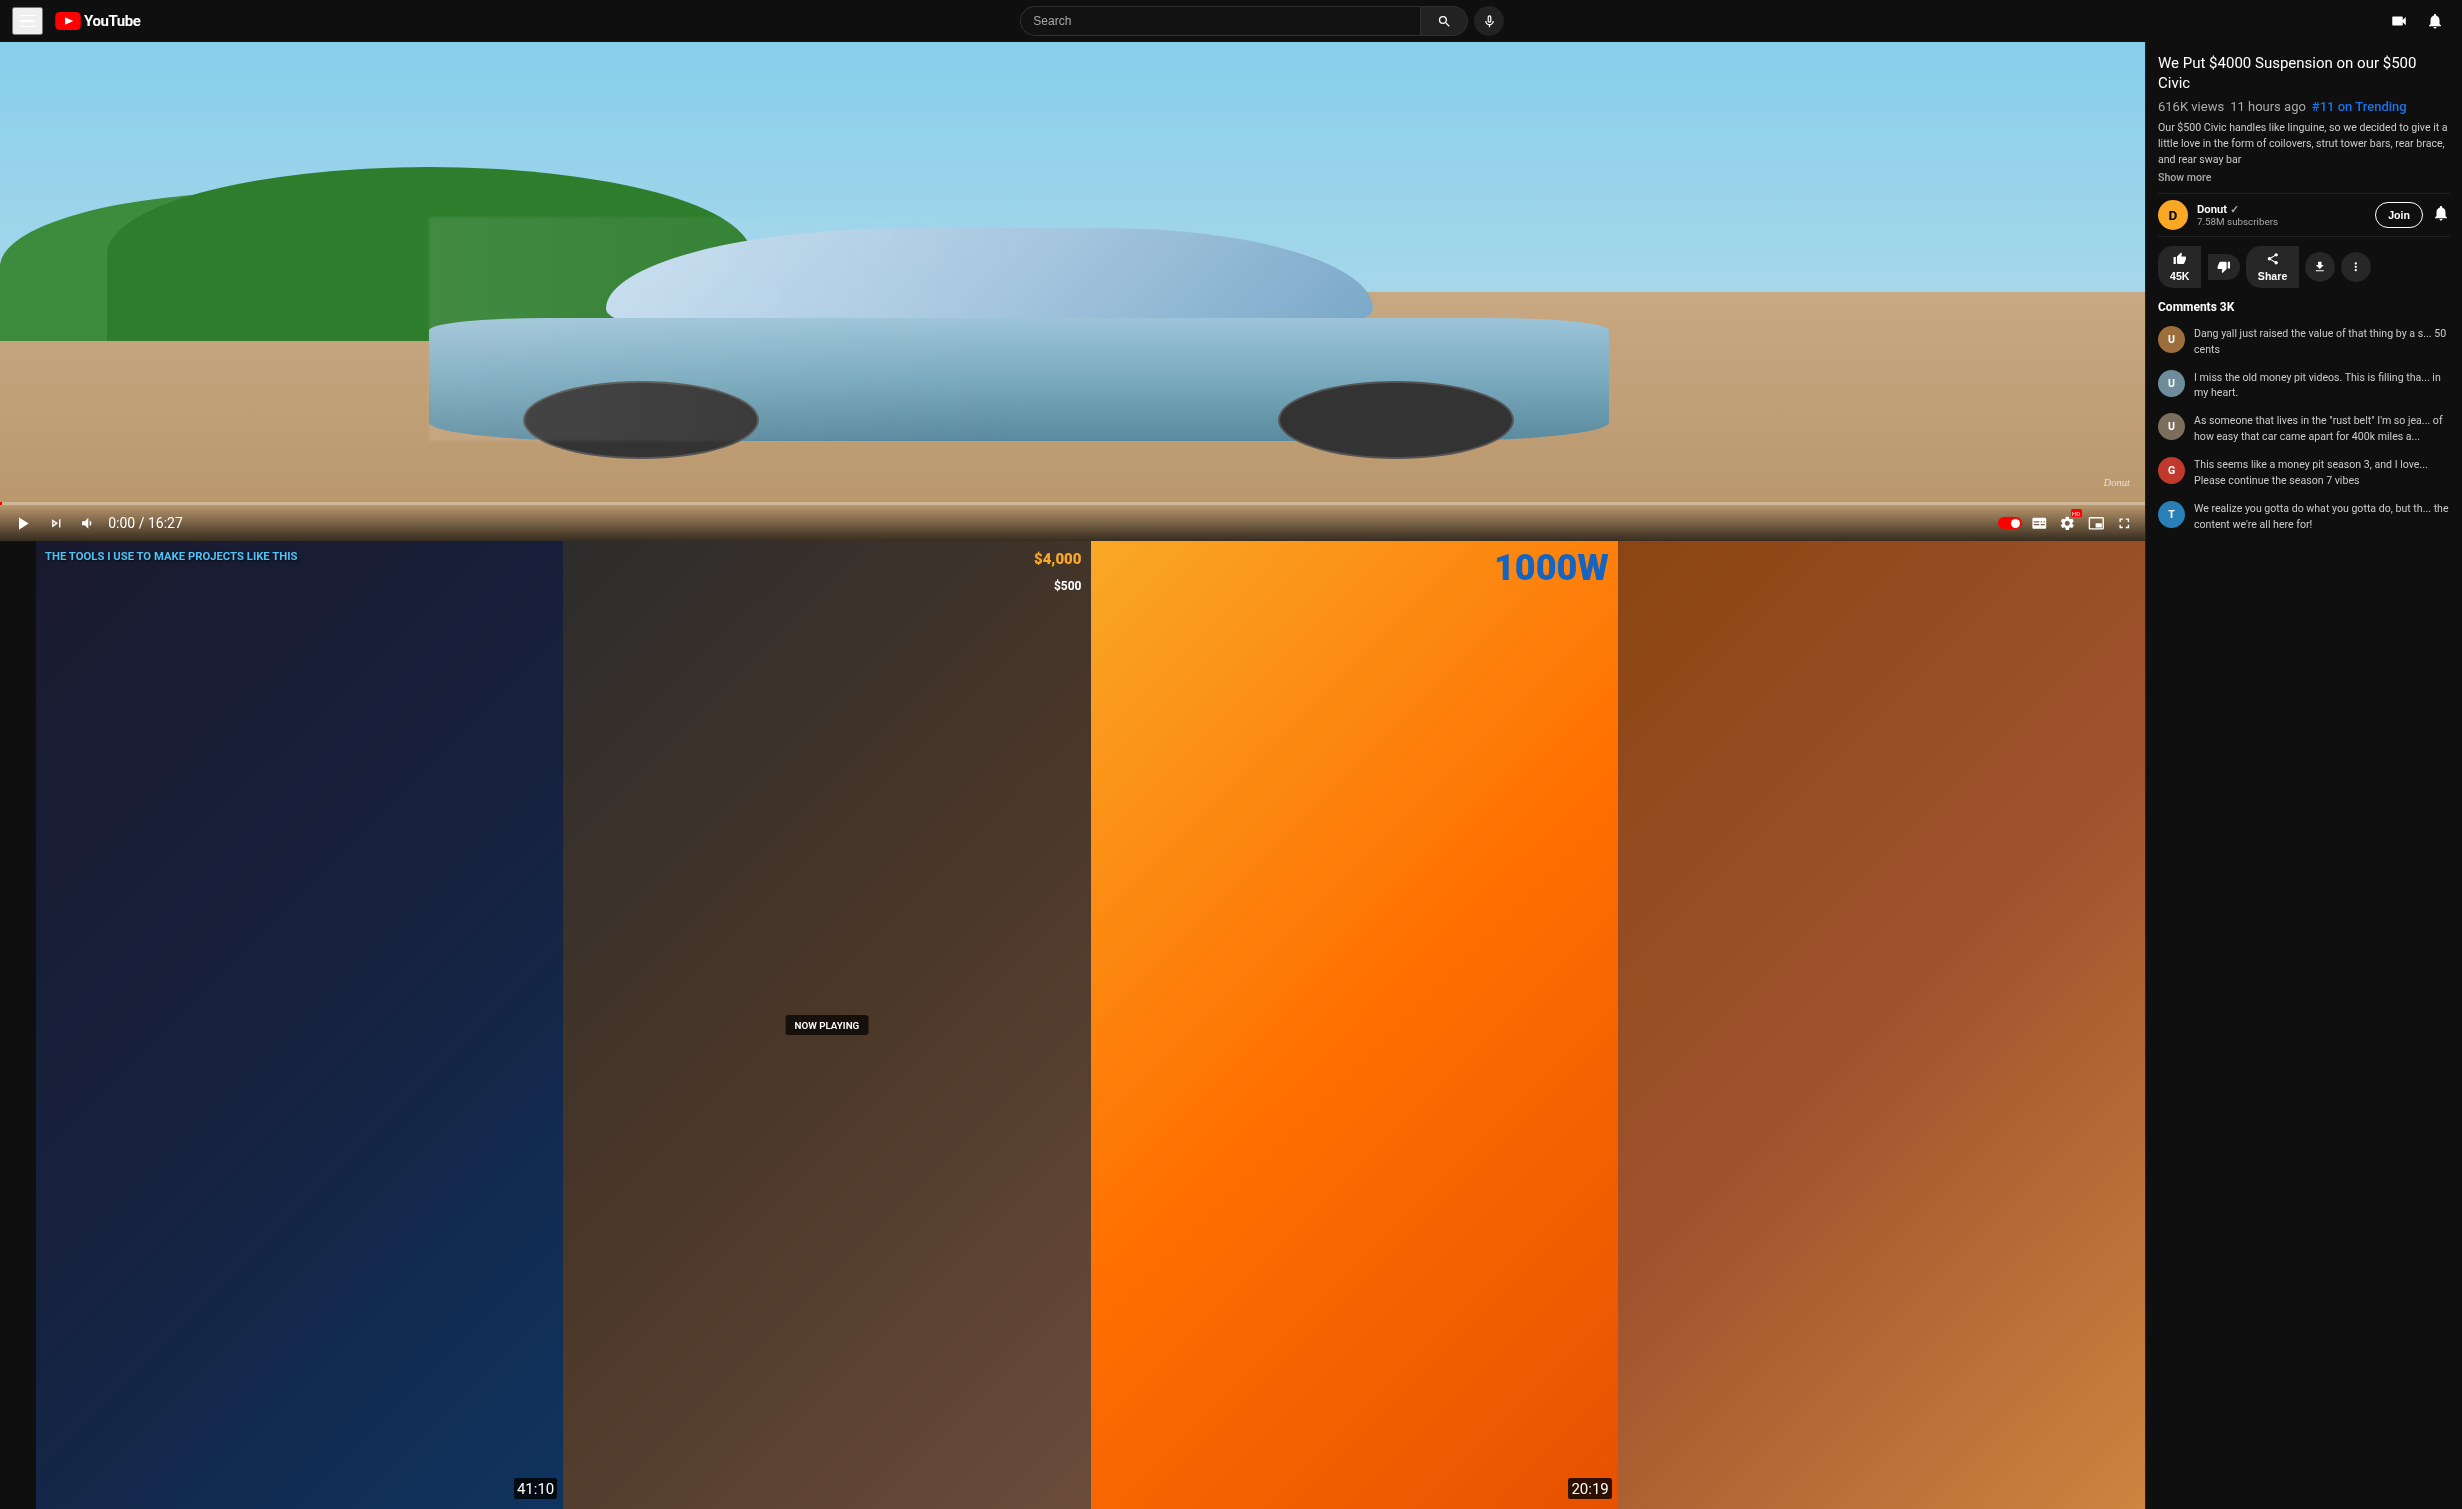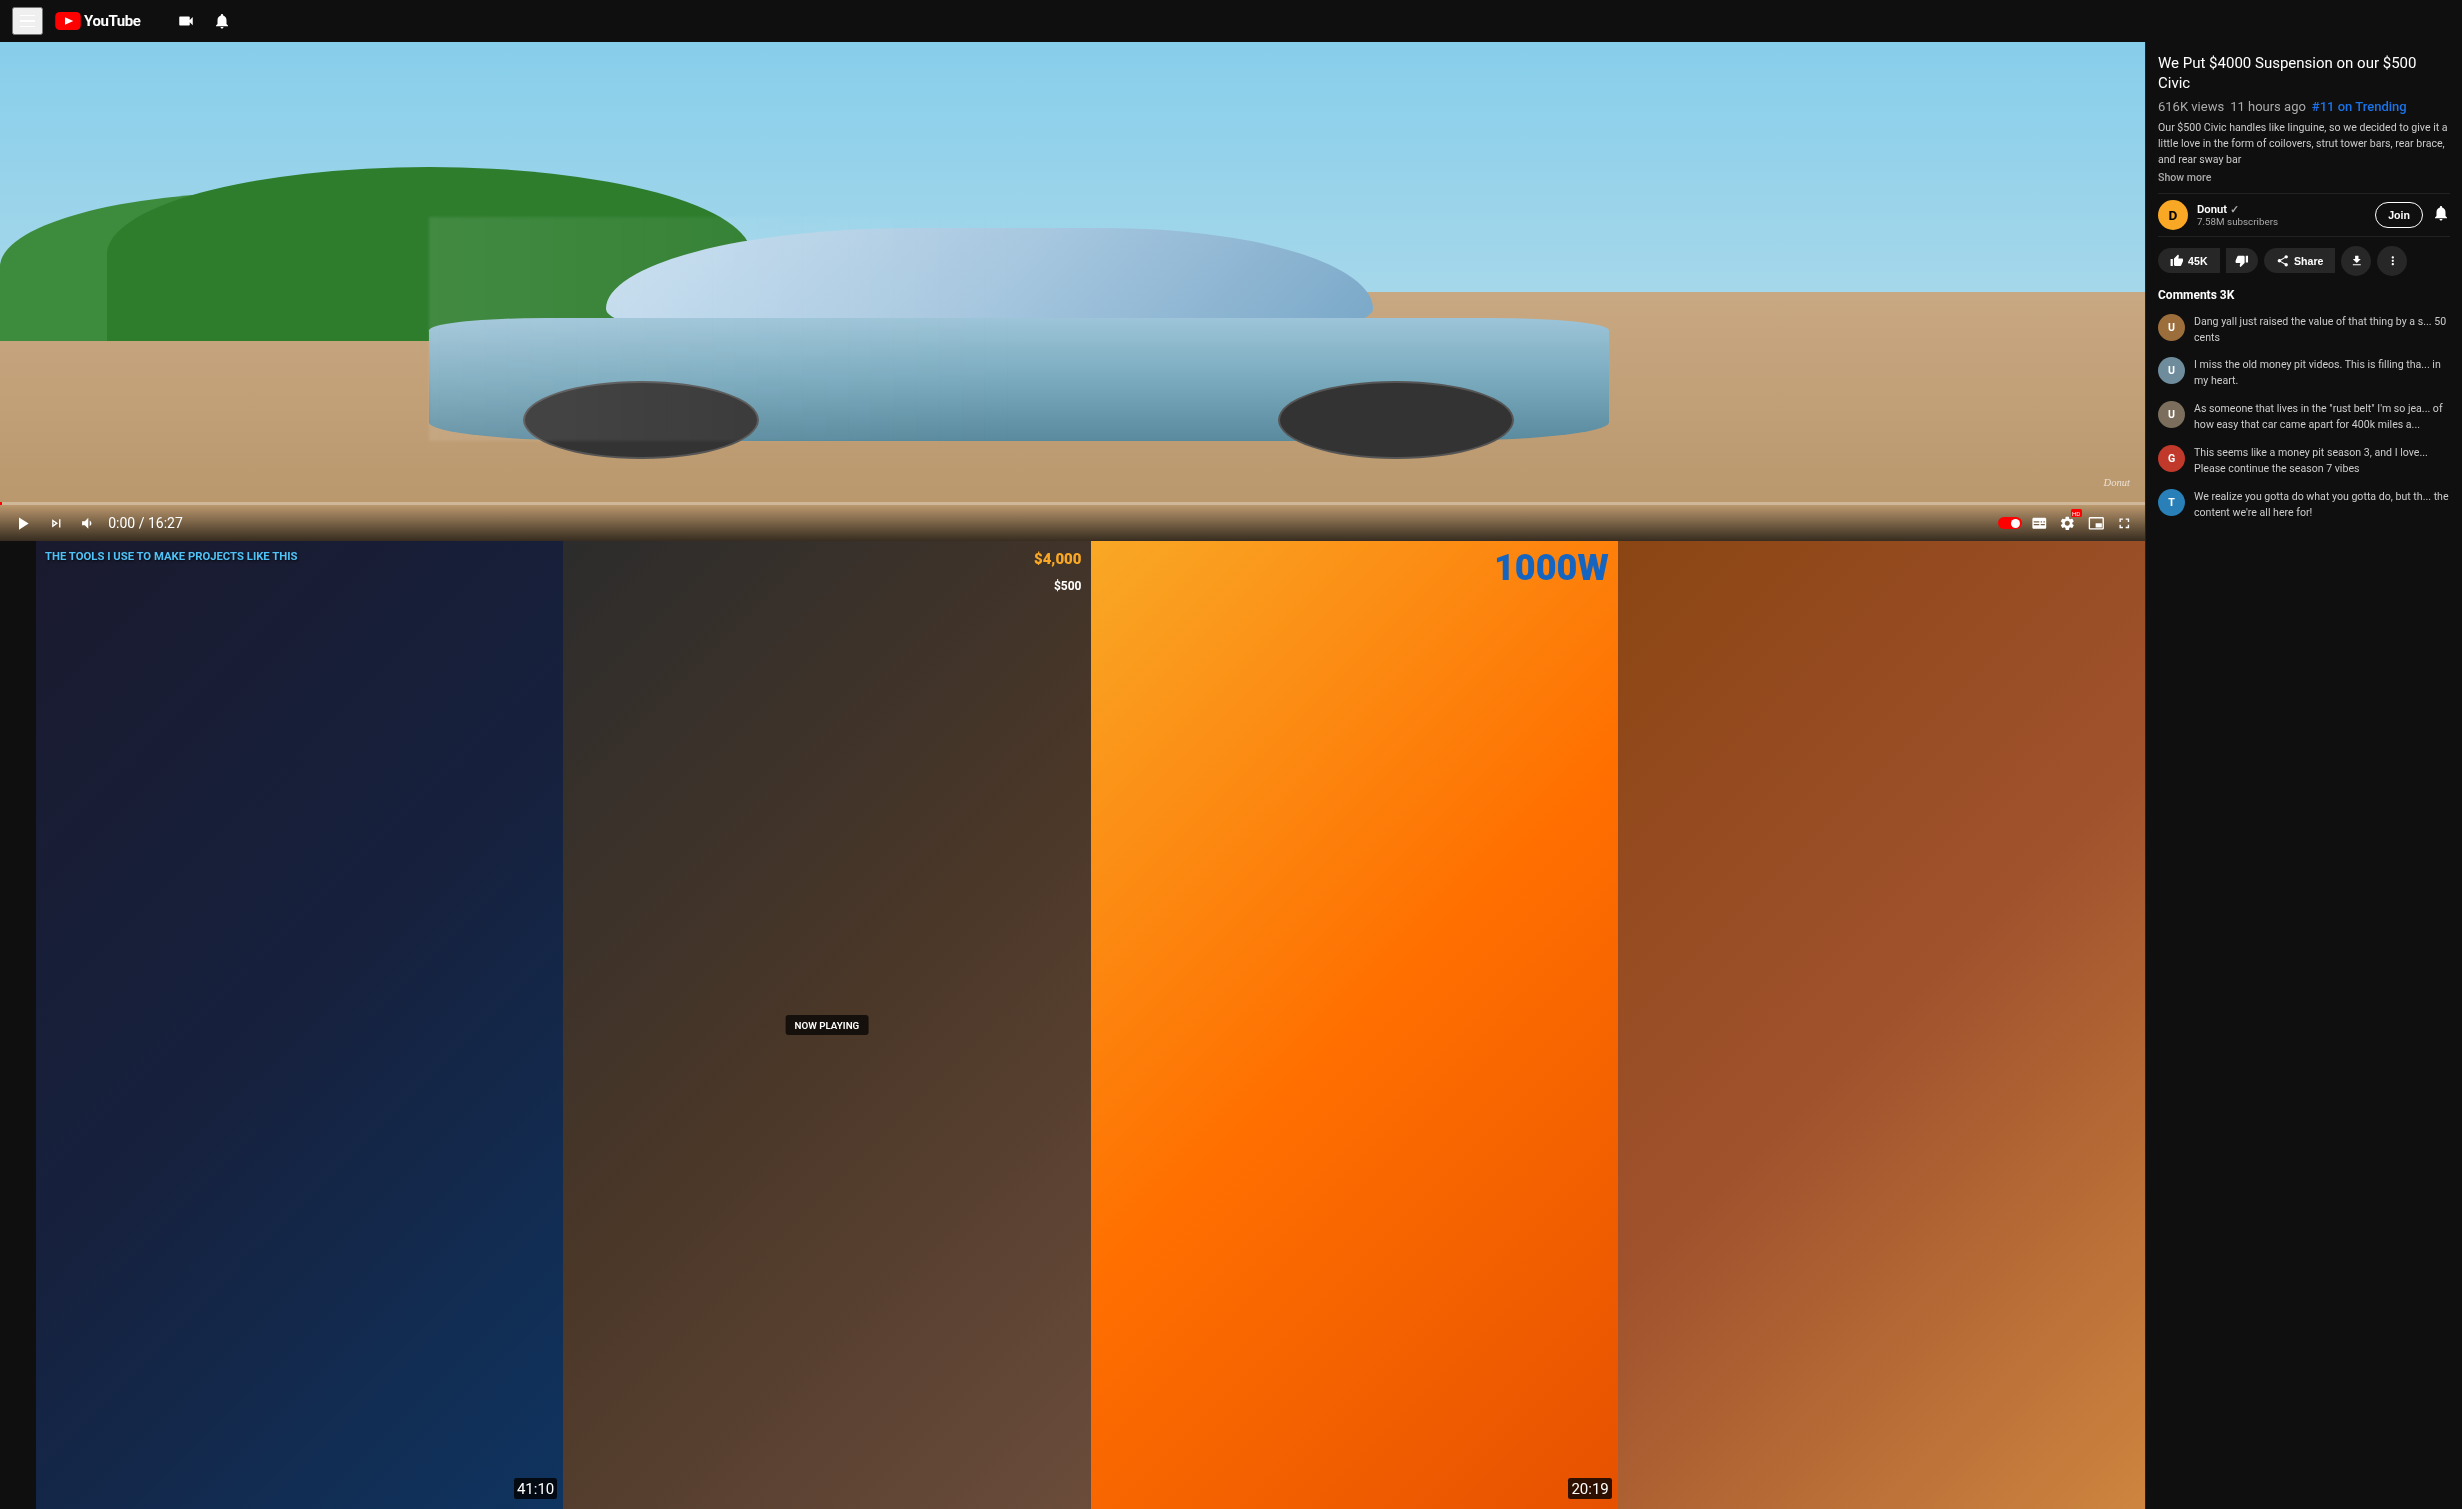--- a/index.html
+++ b/index.html
@@ -360,21 +360,21 @@
       color: #fff;
       padding: 6px 12px;
       border-radius: 15px;
       font-size: 10.6px;
       font-weight: 600;
       cursor: pointer;
       display: flex;
       align-items: center;
       gap: 4.5px;
     }
-    .like-btn { border-radius: 15px 0 0 15px; }
+    .like-btn { border-radius: 15px 0 0 15px; flex-direction: column; }
     .dislike-btn { border-radius: 0 15px 15px 0; margin-left: 0.8px; padding: 6px 9px; }
     .icon-btn-round {
       background: #272727;
       border: none;
       color: #fff;
       width: 30px; height: 30px;
       border-radius: 50%;
       cursor: pointer;
       display: flex; align-items: center; justify-content: center;
       font-size: 13.6px;
@@ -497,20 +497,35 @@
     </button>
     <a class="logo" href="#">
       <svg class="logo-icon" viewBox="0 0 34 24">
         <rect width="34" height="24" rx="6" fill="#FF0000"></rect>
         <polygon points="13,7 24,12 13,17" fill="white"></polygon>
       </svg>
       <span class="logo-text">YouTube</span>
     </a>
   </div>
 
+  <div class="search-container">
+    <div class="search-bar">
+      <input class="search-input" type="text" placeholder="Search" style="">
+      <button class="search-btn">
+        <svg width="15" height="15" viewBox="0 0 24 24">
+          <path d="M15.5 14h-.79l-.28-.27A6.471 6.471 0 0 0 16 9.5 6.5 6.5 0 1 0 9.5 16c1.61 0 3.09-.59 4.23-1.57l.27.28v.79l5 4.99L20.49 19l-4.99-5zm-6 0C7.01 14 5 11.99 5 9.5S7.01 5 9.5 5 14 7.01 14 9.5 11.99 14 9.5 14z" fill="#fff"></path>
+        </svg>
+      </button>
+      <button class="mic-btn">
+        <svg width="15" height="15" viewBox="0 0 24 24">
+          <path d="M12 14c1.66 0 3-1.34 3-3V5c0-1.66-1.34-3-3-3S9 3.34 9 5v6c0 1.66 1.34 3 3 3zm-1-9c0-.55.45-1 1-1s1 .45 1 1v6c0 .55-.45 1-1 1s-1-.45-1-1V5zm6 6c0 2.76-2.24 5-5 5s-5-2.24-5-5H5c0 3.53 2.61 6.43 6 6.92V21h2v-3.08c3.39-.49 6-3.39 6-6.92h-2z" fill="#fff"></path>
+        </svg>
+      </button>
+    </div>
+  </div>
 
   <div class="header-right">
     <button class="header-icon-btn">
       <svg width="18" height="18" viewBox="0 0 24 24">
         <path d="M17 10.5V7c0-.55-.45-1-1-1H4c-.55 0-1 .45-1 1v10c0 .55.45 1 1 1h12c.55 0 1-.45 1-1v-3.5l4 4v-11l-4 4z" fill="#fff"></path>
         <rect x="9" y="9" width="2" height="6" fill="#fff" rx="1"></rect>
         <rect x="6" y="12" width="8" height="2" fill="#fff" rx="1"></rect>
       </svg>
     </button>
     <button class="header-icon-btn">

